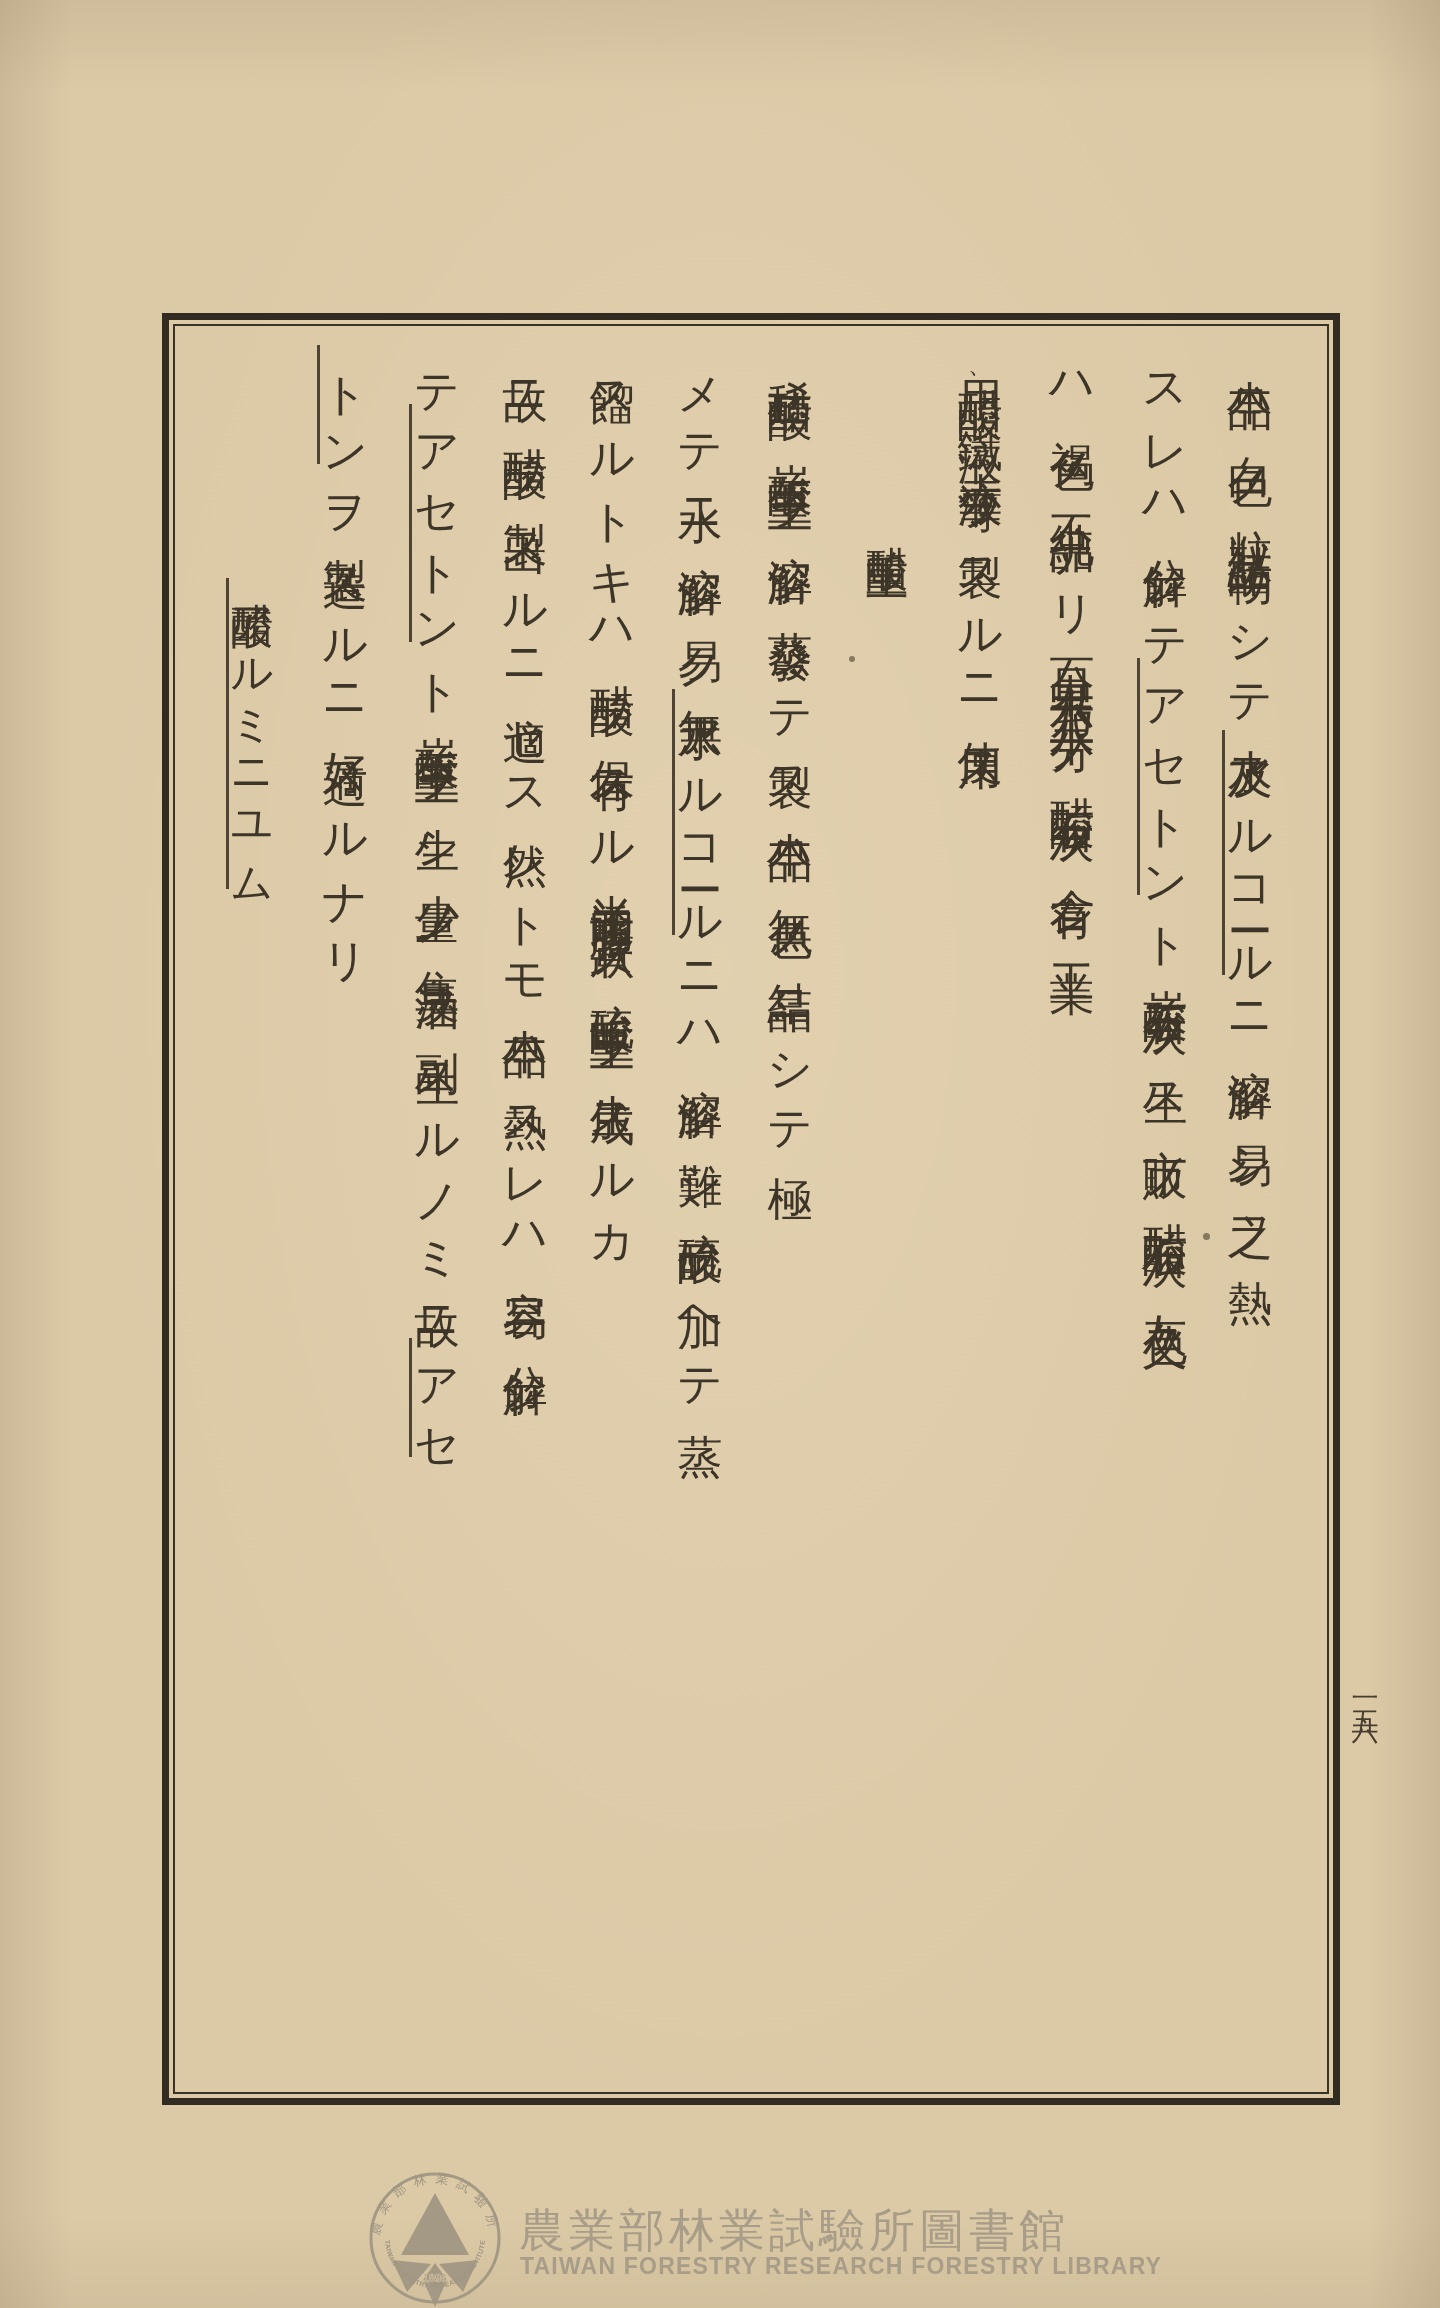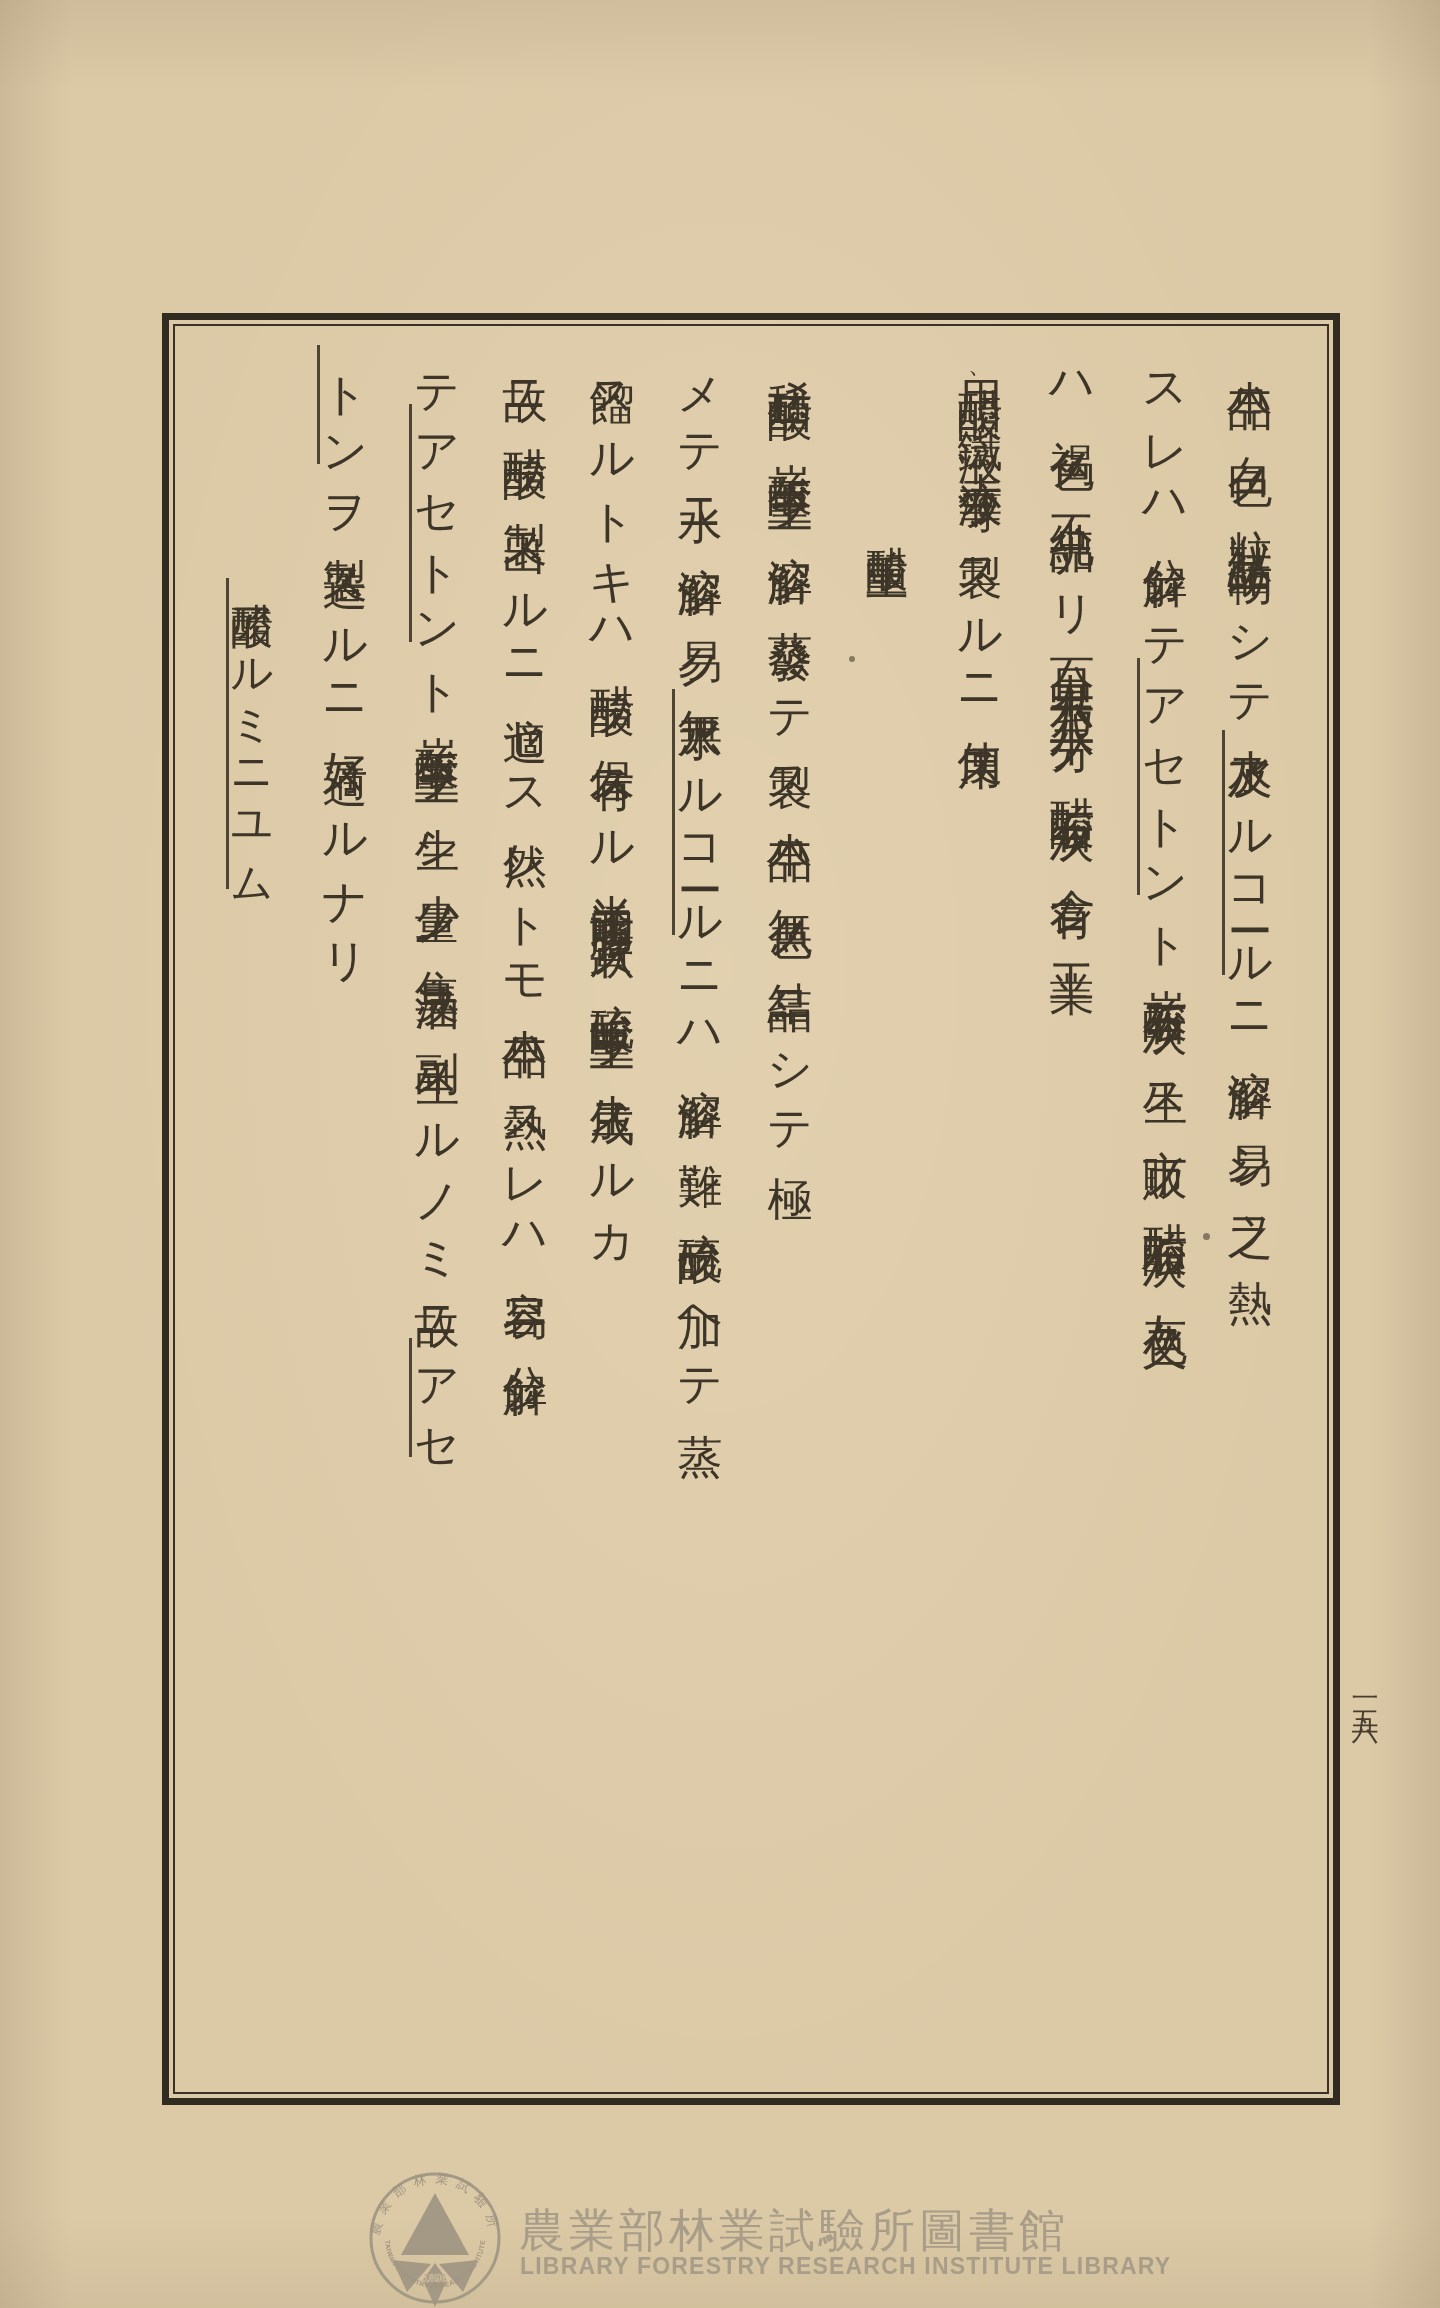--- a/index.html
+++ b/index.html
@@ -102,13 +102,13 @@
   <text font-size="13" letter-spacing="8" fill="#a09683" font-family="Liberation Sans, DejaVu Sans, sans-serif">
     <textPath href="#sealArcTop" startOffset="50%" text-anchor="middle">農業部林業試驗所</textPath>
   </text>
   <text font-size="6.8" letter-spacing="0.3" fill="#a09683" font-weight="bold" font-family="Liberation Sans, DejaVu Sans, sans-serif">
     <textPath href="#sealArcBottom" startOffset="50%" text-anchor="middle">TAIWAN FORESTRY RESEARCH INSTITUTE</textPath>
   </text>
   <text x="75" y="119" text-anchor="middle" font-size="11" font-weight="bold" fill="#998f7c" stroke="#dcc9a6" stroke-width="0.6" font-family="Liberation Sans, DejaVu Sans, sans-serif">1896</text>
 </svg>
 
 <div class="footer-cjk">農業部林業試驗所圖書館</div>
-<div class="footer-en">LIBRARY FORESTRY RESEARCH INSTITUTE LIBRARY</div>
+<div class="footer-en">TAIWAN FORESTRY RESEARCH FORESTRY LIBRARY</div>
 
 </body></html>

